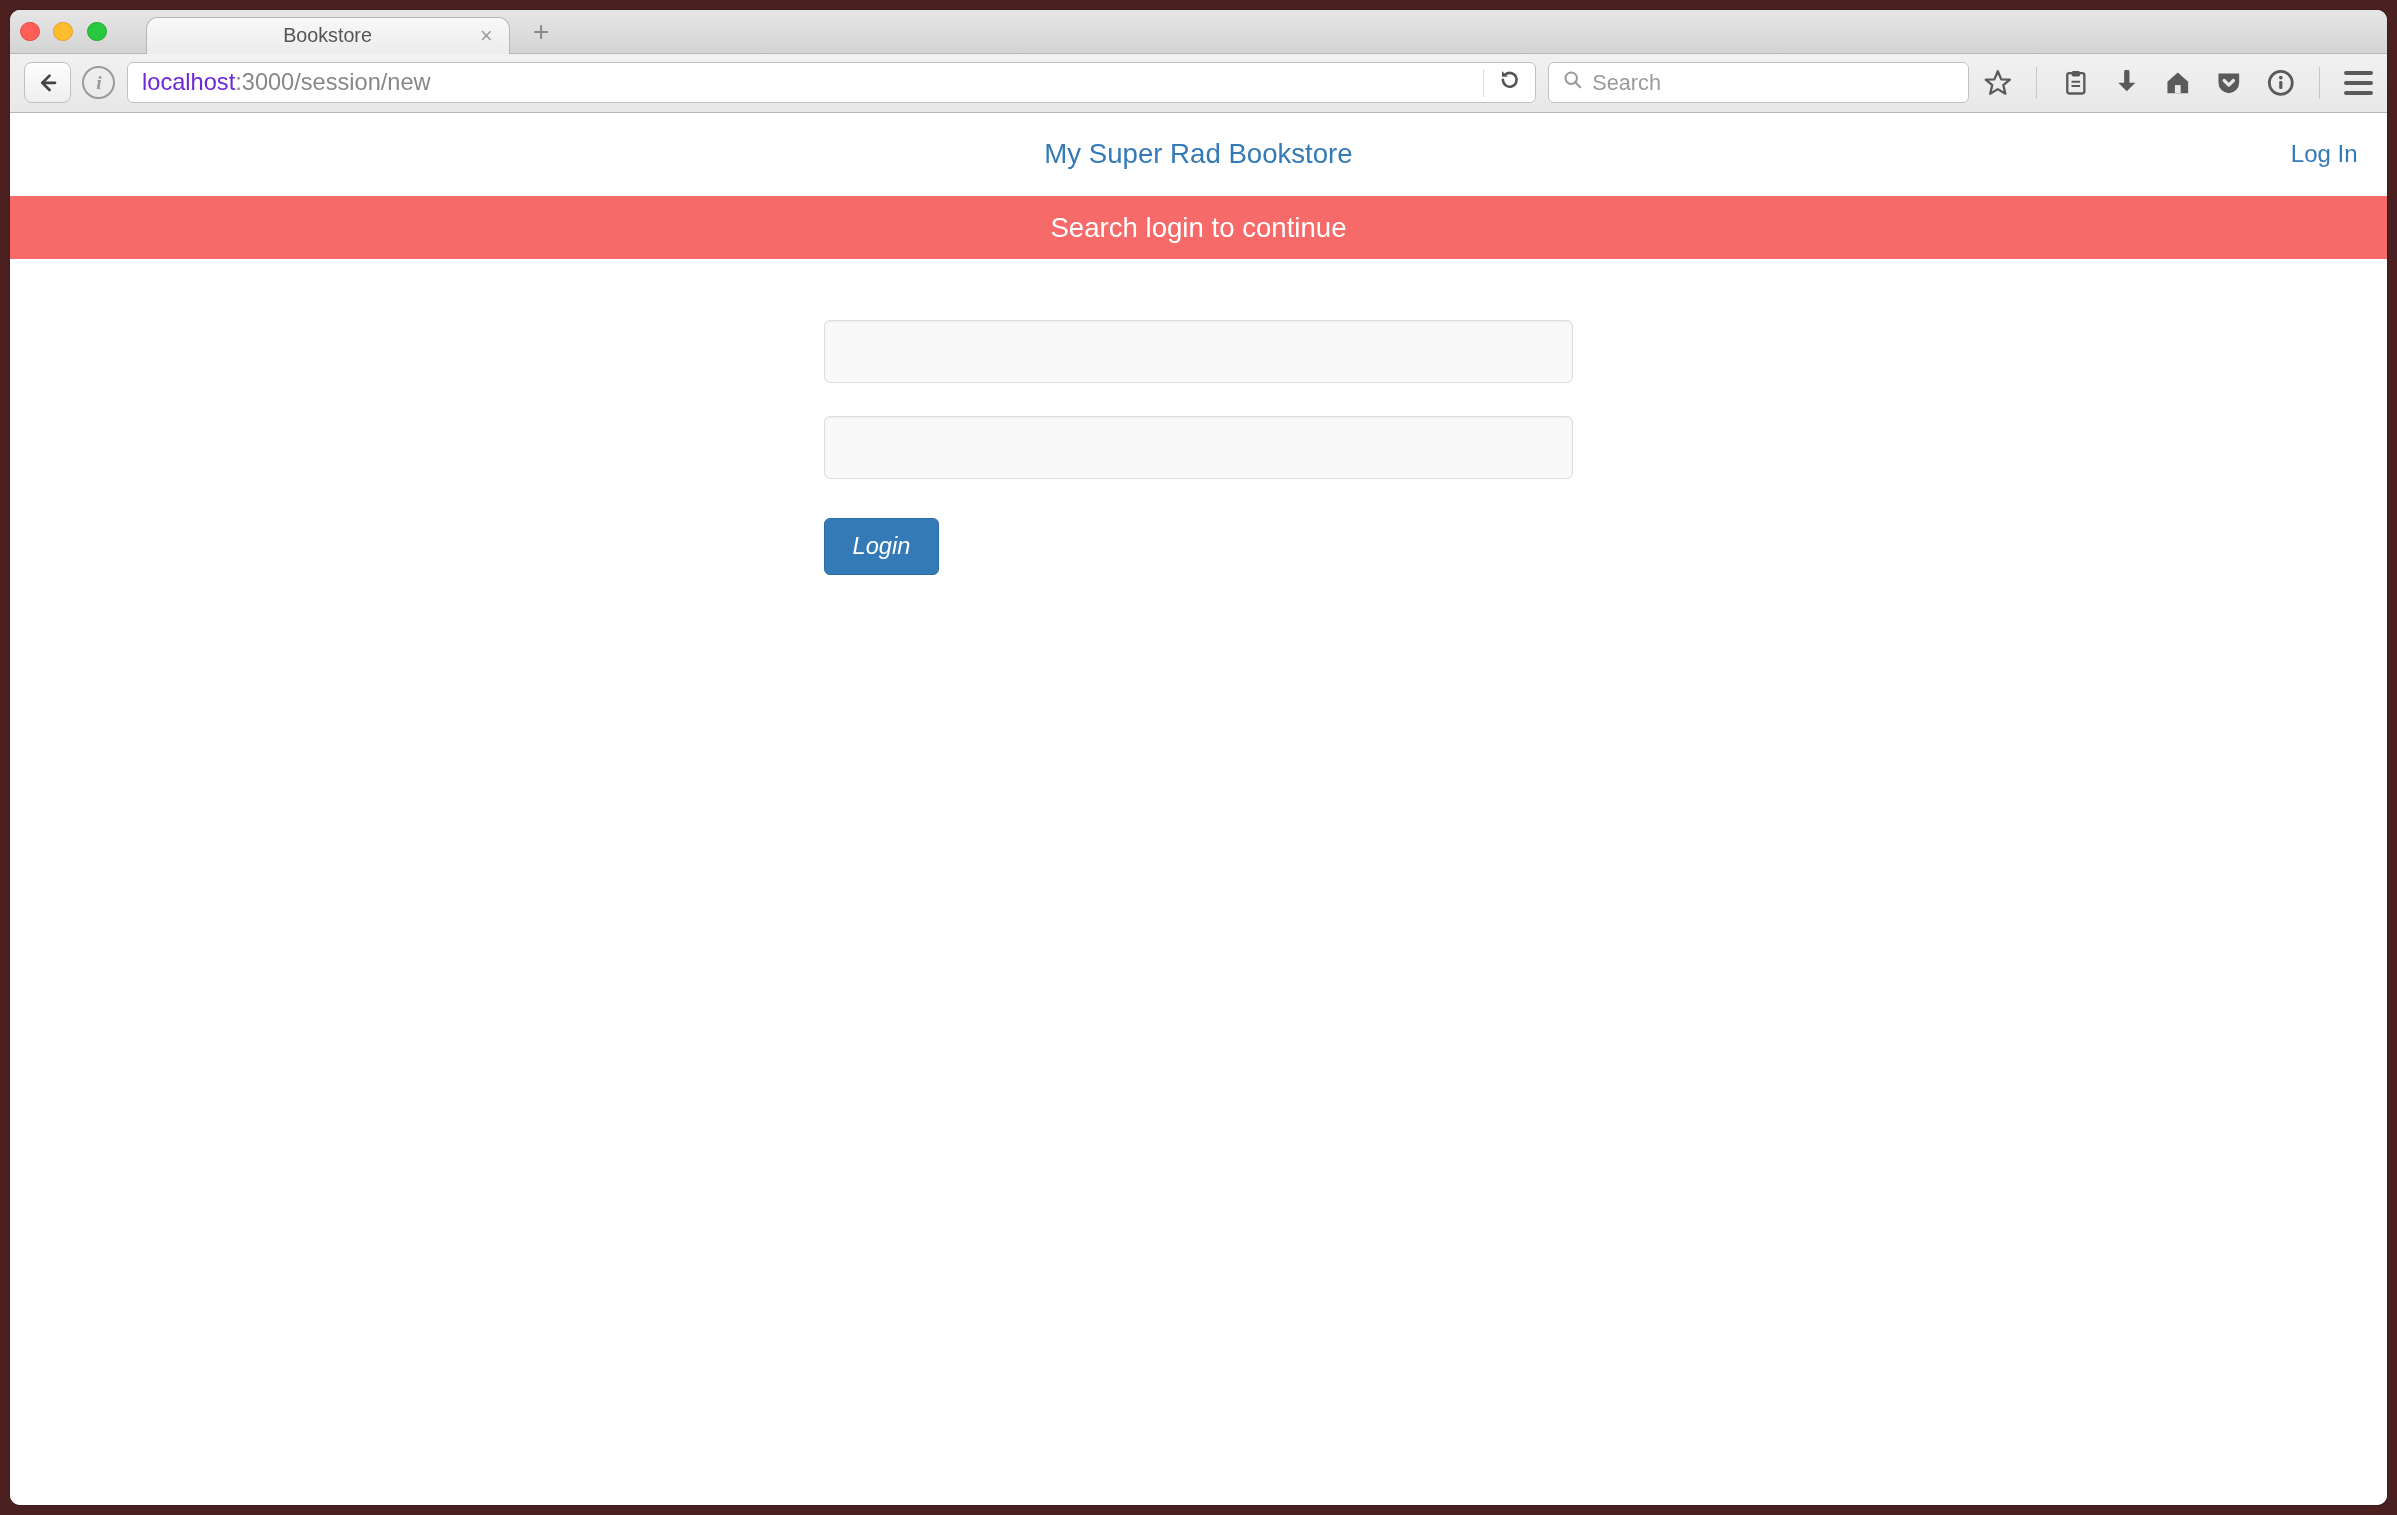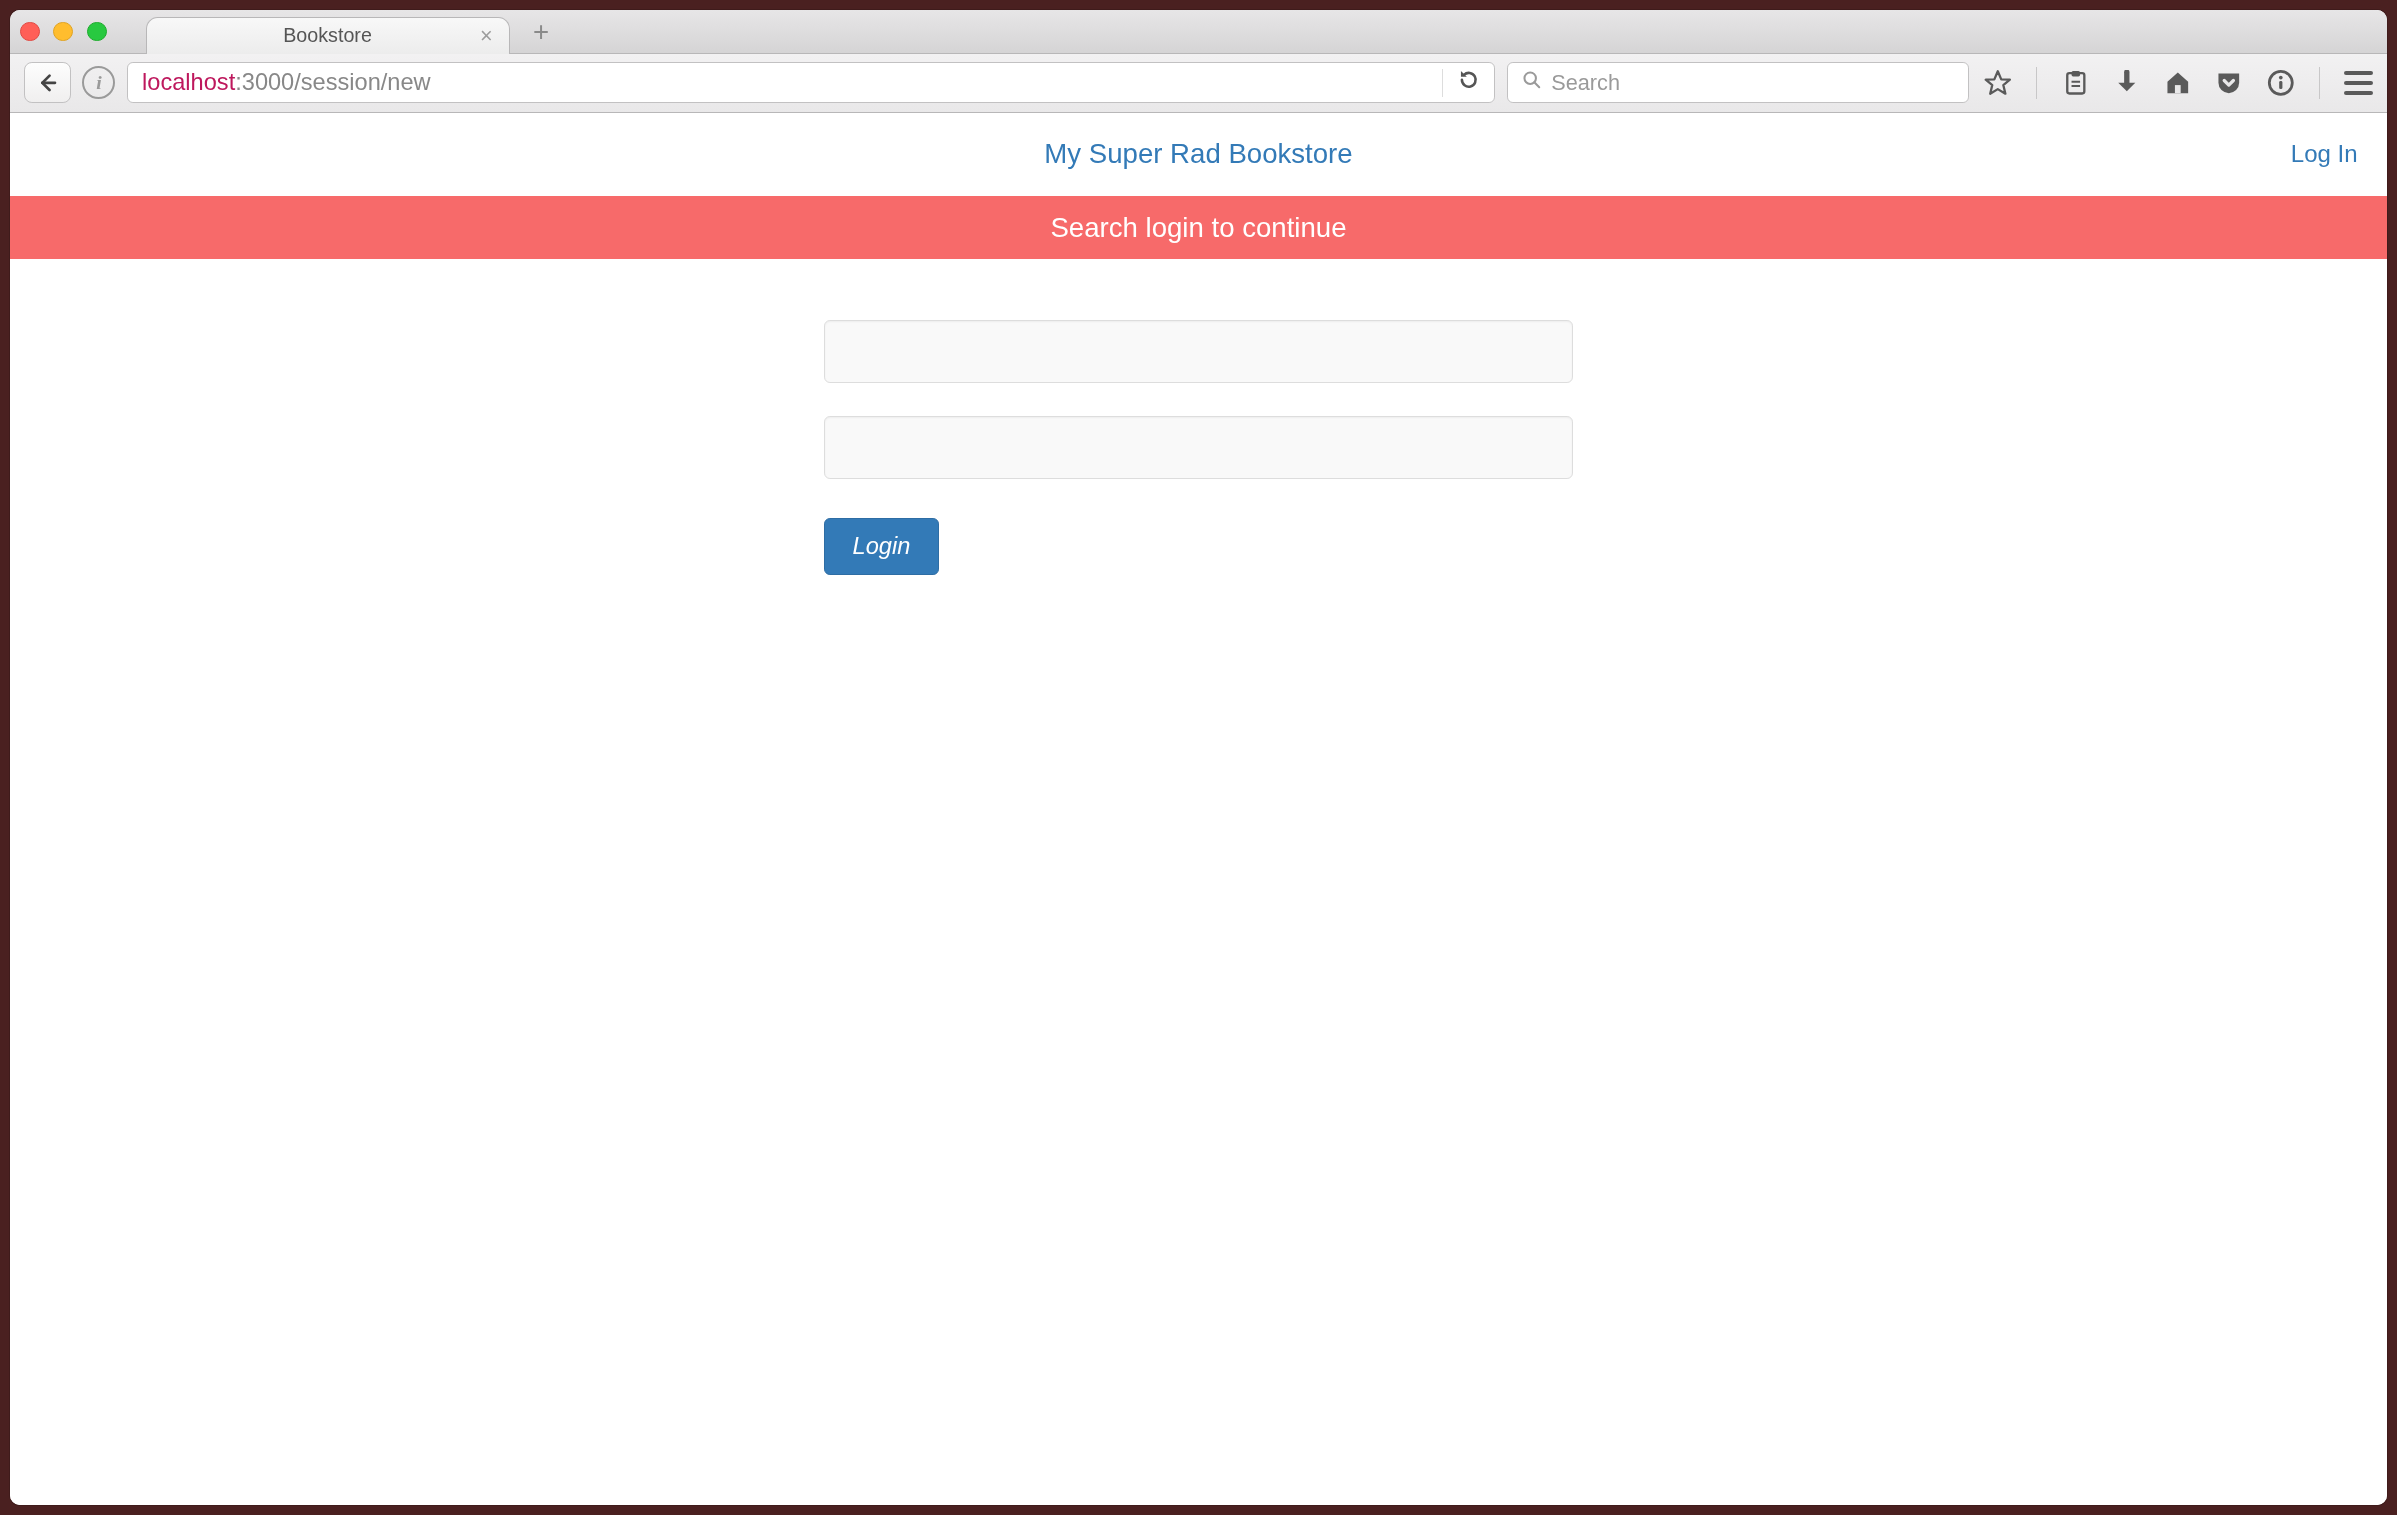--- a/index.html
+++ b/index.html
@@ -138,35 +138,35 @@
       border: 1px solid #c2c1c2;
       border-radius: 5.9px;
       display: flex;
       align-items: center;
       padding: 0 13.8px;
       font-size: 23.6px;
       color: #222;
       cursor: text;
       margin-right: 11.8px;
     }
-    .url-host { color: #be185d; }
+    .url-host { color: #6d28d9; }
     .url-rest { color: #888; }
     .url-sep {
       width: 1px;
       height: 27.6px;
       background: #ddd;
       margin: 0 13.8px 0 auto;
     }
     .reload-btn {
       color: #6a6a6a;
       font-size: 23.6px;
       cursor: pointer;
     }
     .search-bar {
-      width: 462px;
+      width: 421px;
       height: 41px;
       background: #fff;
       border: 1px solid #c2c1c2;
       border-radius: 5.9px;
       display: flex;
       align-items: center;
       padding: 0 13.8px;
       margin-right: 13.8px;
       cursor: text;
     }

